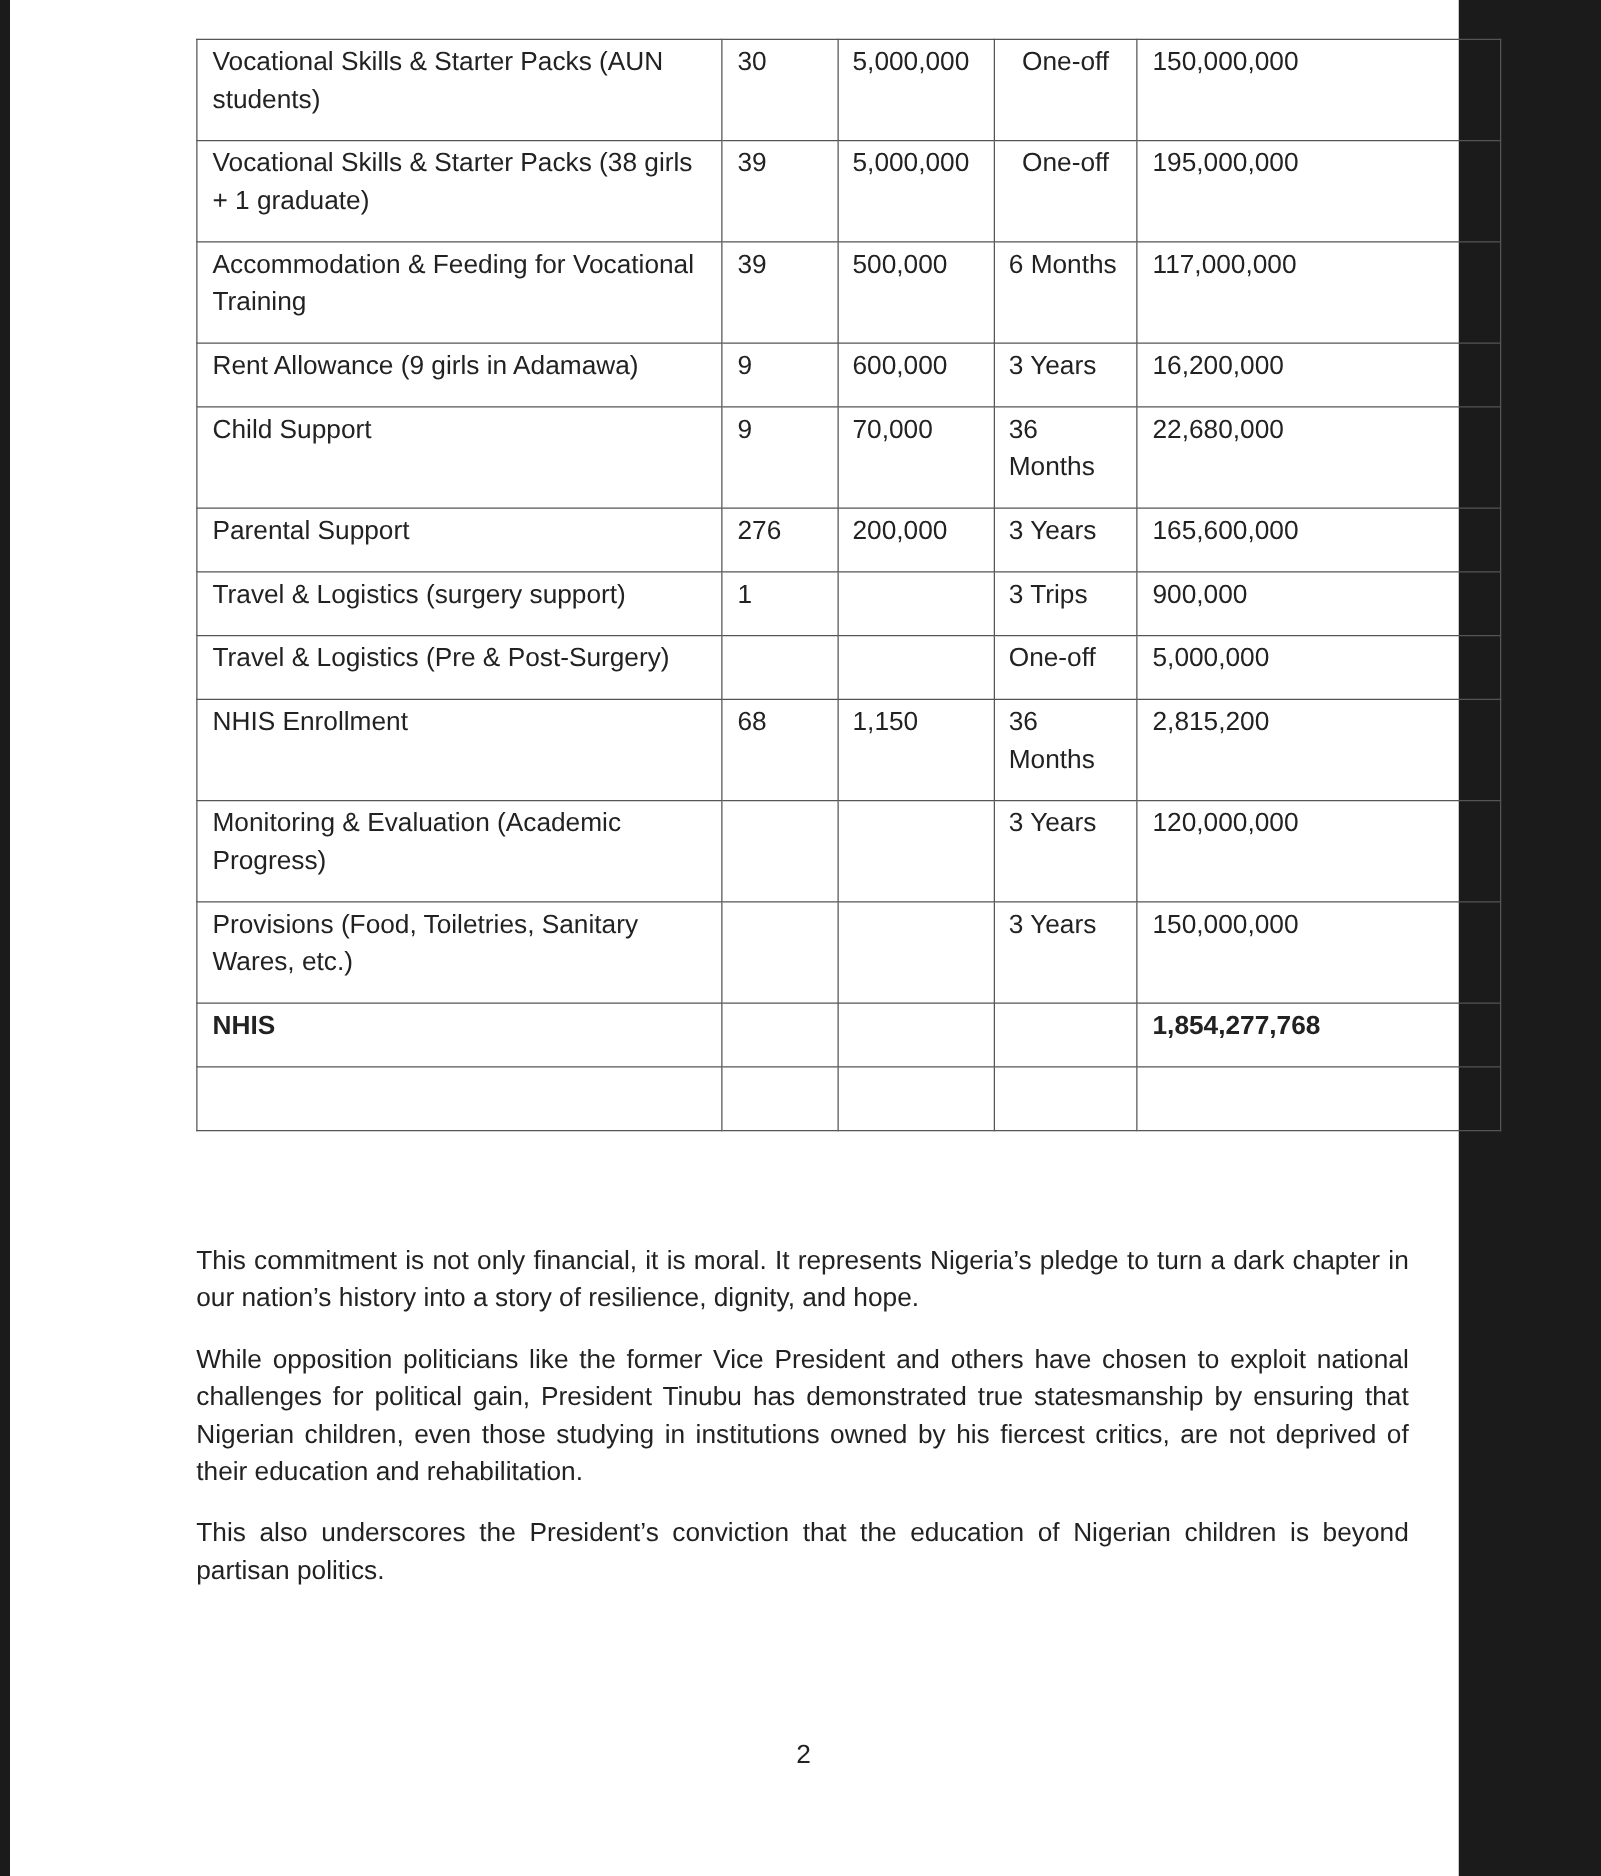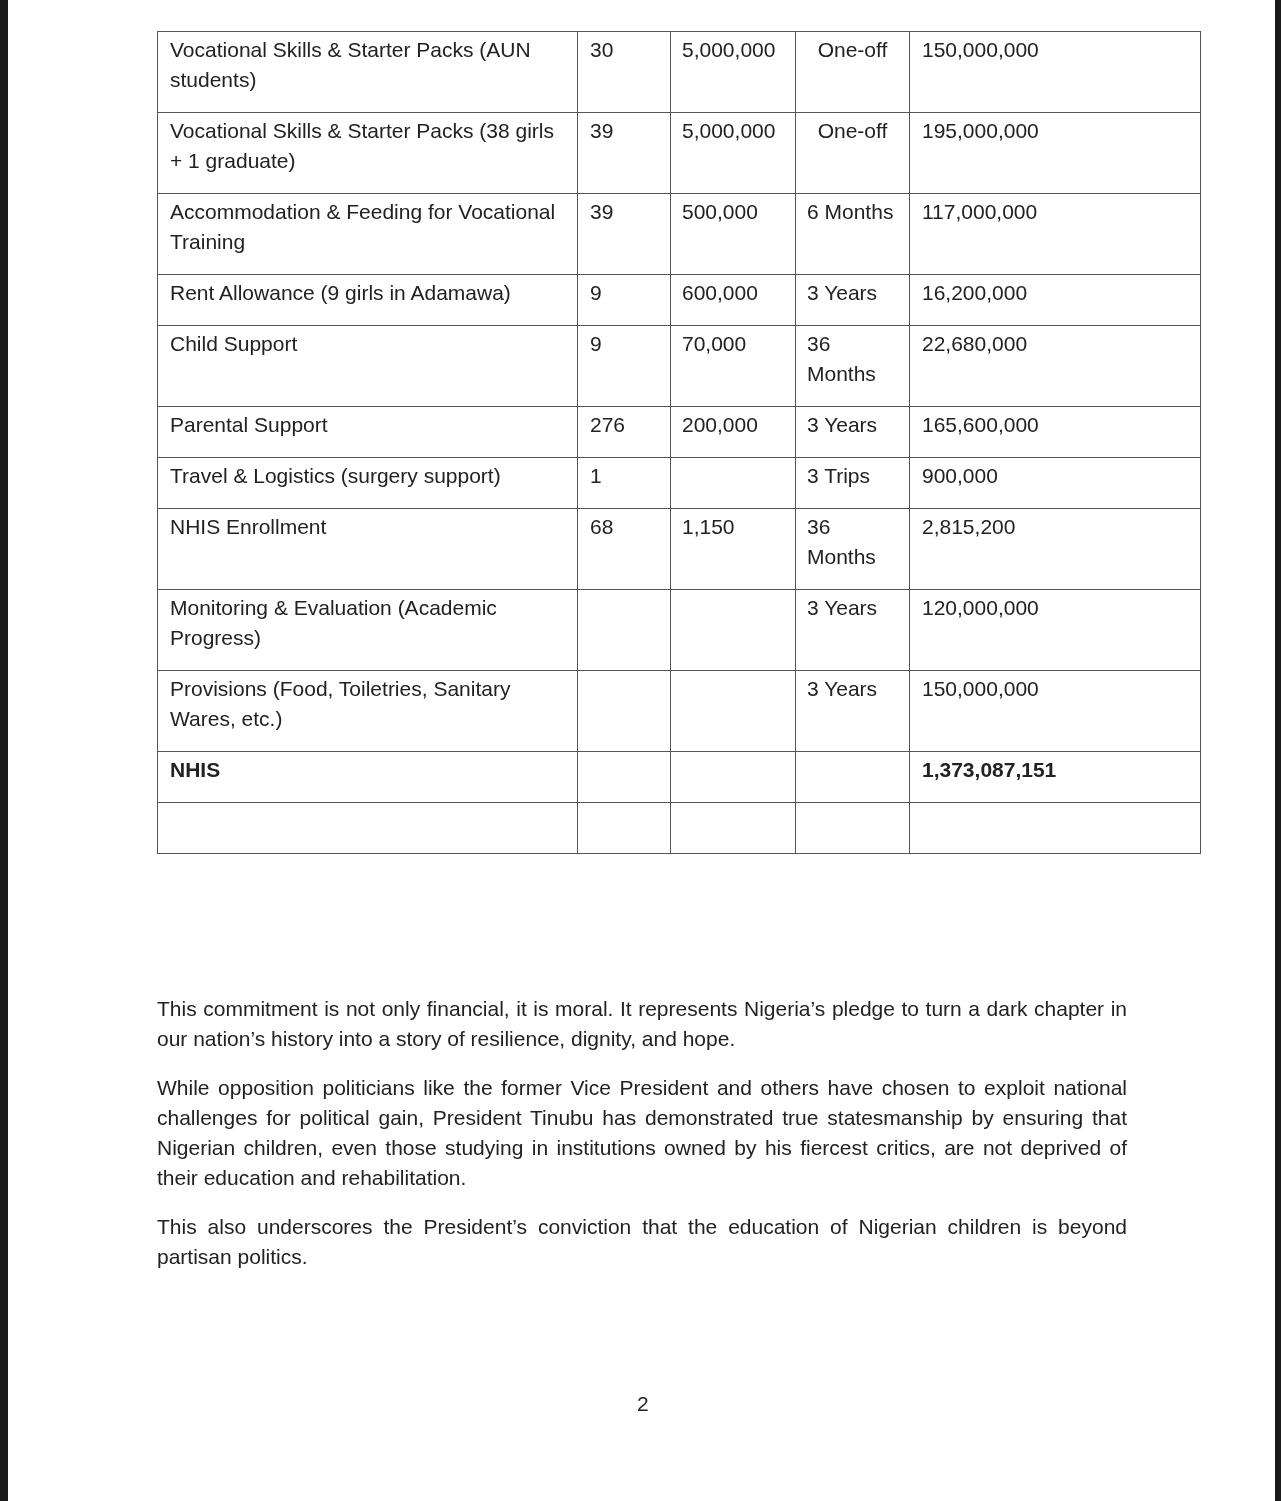--- a/index.html
+++ b/index.html
@@ -5,22 +5,23 @@
   html, body { margin: 0; padding: 0; }
   body {
     width: 1281px; height: 1501px; overflow: hidden;
     background: #1b1b1b;
     font-family: "Liberation Sans", sans-serif;
     color: #1a1a1a;
     position: relative;
   }
   .page {
     position: absolute; left: 8px; top: 0;
-    width: 1267px; height: 1501px;
+    width: 1127px; height: 1501px;
     background: #ffffff;
+    padding-left: 32px;
   }
   table.budget {
     position: absolute; left: 149px; top: 31px;
     border-collapse: collapse;
     table-layout: fixed;
     width: 1043px;
     font-size: 21px;
     line-height: 30px;
   }
   table.budget td {
@@ -109,20 +110,27 @@
         <td class="c4">3 Years</td>
         <td>165,600,000</td>
       </tr>
       <tr class="h50">
         <td>Travel &amp; Logistics (surgery support)</td>
         <td>1</td>
         <td class="c3"></td>
         <td class="c4">3 Trips</td>
         <td>900,000</td>
       </tr>
+      <tr class="h50">
+        <td>Travel &amp; Logistics (Pre &amp; Post-Surgery)</td>
+        <td></td>
+        <td class="c3"></td>
+        <td class="c4">One-off</td>
+        <td>5,000,000</td>
+      </tr>
       <tr class="h80">
         <td>NHIS Enrollment</td>
         <td>68</td>
         <td class="c3">1,150</td>
         <td class="c4">36 Months</td>
         <td>2,815,200</td>
       </tr>
       <tr class="h80">
         <td>Monitoring &amp; Evaluation (Academic Progress)</td>
         <td></td>
@@ -135,21 +143,21 @@
         <td></td>
         <td class="c3"></td>
         <td class="c4">3 Years</td>
         <td>150,000,000</td>
       </tr>
       <tr class="h50 total">
         <td>NHIS</td>
         <td></td>
         <td class="c3"></td>
         <td class="c4"></td>
-        <td>1,373,087,151</td>
+        <td>1,854,277,768</td>
       </tr>
       <tr class="h50">
         <td></td>
         <td></td>
         <td class="c3"></td>
         <td class="c4"></td>
         <td></td>
       </tr>
     </tbody>
   </table>

